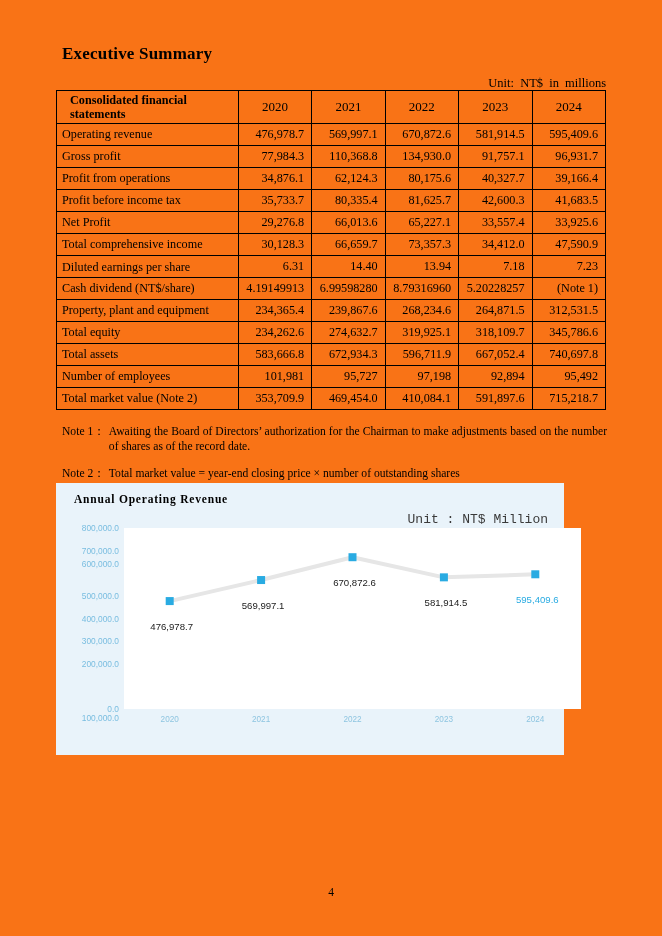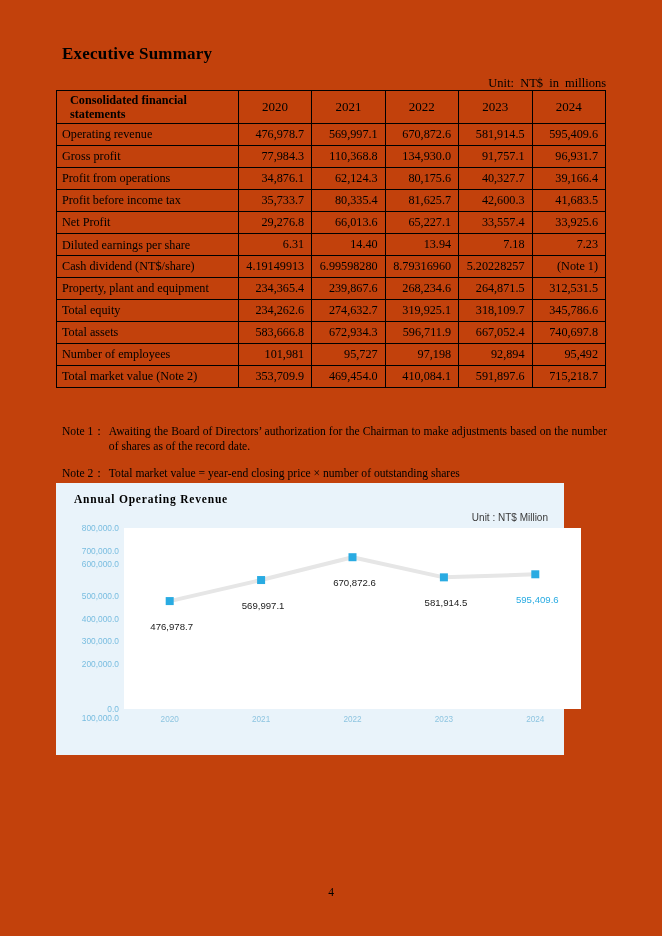--- a/index.html
+++ b/index.html
@@ -4,21 +4,21 @@
 <style>
   html, body {
     margin: 0;
     padding: 0;
     background: #8a8a8a;
   }
   .page {
     position: relative;
     width: 662px;
     height: 936px;
-    background: #c2410c;
+    background: #f97316;
     overflow: hidden;
     font-family: "Liberation Serif", "DejaVu Serif", serif;
     color: #000;
   }
 
   
   .title {
     position: absolute;
     left: 62px;
     top: 44px;
@@ -116,23 +116,23 @@
     top: 10px;
     font-size: 11.5px;
     font-weight: bold;
     letter-spacing: 0.8px;
     font-family: "Liberation Serif", "DejaVu Serif", serif;
   }
   .chart-unit {
     position: absolute;
     right: 16px;
     top: 29px;
-    font-size: 10px;
+    font-size: 13px;
     color: #3a3a3a;
-    font-family: Liberation Sans, sans-serif;
+    font-family: Liberation Mono, monospace;
   }
 
   .plot-wrap {
     position: absolute;
     left: 68px;
     top: 45px;
     width: 457px;
     height: 181px;
     background: #ffffff;
   }
@@ -254,20 +254,28 @@
         </tr>
         <tr>
           <td class="rowlabel">Net Profit</td>
           <td class="num">29,276.8</td>
           <td class="num">66,013.6</td>
           <td class="num">65,227.1</td>
           <td class="num">33,557.4</td>
           <td class="num">33,925.6</td>
         </tr>
         <tr>
+          <td class="rowlabel">Total comprehensive income</td>
+          <td class="num">30,128.3</td>
+          <td class="num">66,659.7</td>
+          <td class="num">73,357.3</td>
+          <td class="num">34,412.0</td>
+          <td class="num">47,590.9</td>
+        </tr>
+        <tr>
           <td class="rowlabel eps-label">Diluted earnings per share</td>
           <td class="num">6.31</td>
           <td class="num">14.40</td>
           <td class="num">13.94</td>
           <td class="num">7.18</td>
           <td class="num">7.23</td>
         </tr>
         <tr>
           <td class="rowlabel">Cash dividend (NT$/share)</td>
           <td class="num">4.19149913</td>

